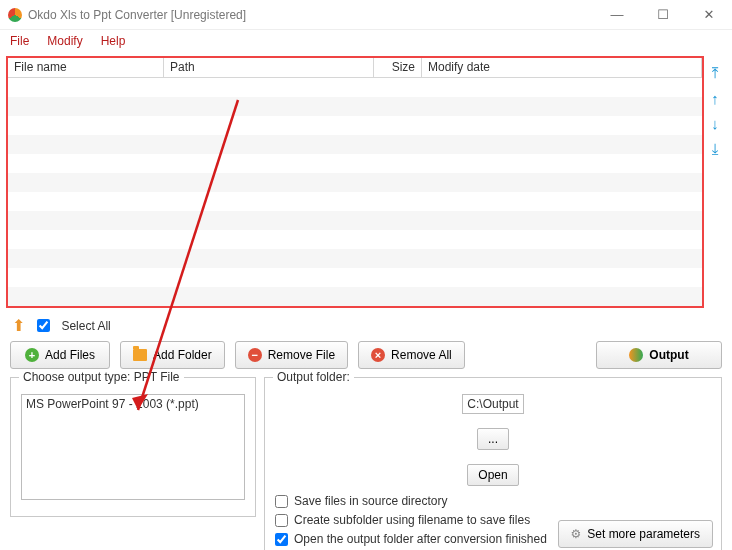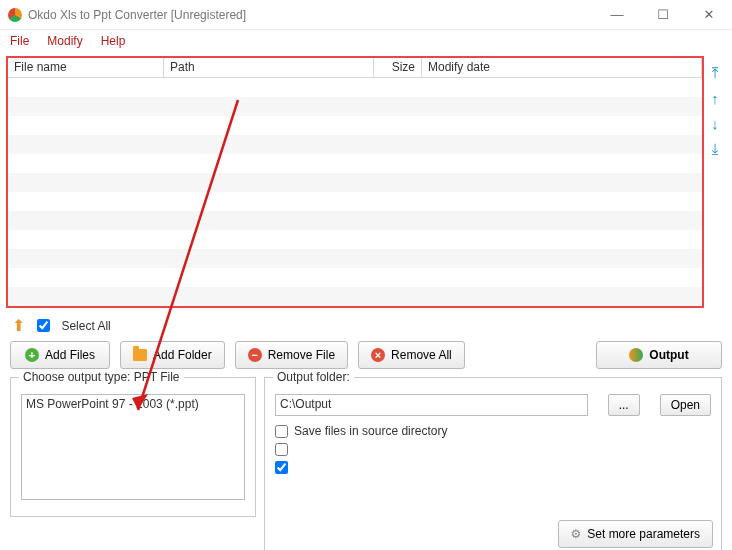--- a/index.html
+++ b/index.html
@@ -24,21 +24,21 @@
 .btn-wide { min-width: 100px; }
 .btn-convert { min-width: 126px; font-weight: 600; }
 .spacer { flex: 1; }
 .bottom { display: flex; gap: 8px; padding: 0 4px; }
 .group { border: 1px solid #c9c9c9; padding: 16px 10px 10px 10px; position: relative; }
 .group-label { position: absolute; top: -8px; left: 8px; background: #fff; padding: 0 4px; font-size: 12px; }
 .output-type { width: 246px; height: 140px; }
 .list { border: 1px solid #bcbcbc; height: 106px; background: #fff; }
 .list .item { padding: 2px 4px; background: #fff; font-size: 12px; }
 .output-folder { flex: 1; height: 180px; }
-.folder-row { display: flex; gap: 20px; align-items: center; margin-bottom: 8px; }
+.folder-row { display: flex; gap: 14px; align-items: center; margin-bottom: 8px; flex-direction: column; }
 .folder-input { flex: 1; height: 22px; border: 1px solid #bcbcbc; padding: 2px 4px; background: #fff; }
 .small-btn { height: 22px; padding: 0 10px; background: linear-gradient(#fefefe,#eaeaea); border: 1px solid #b9b9b9; border-radius: 2px; font-size: 12px; cursor: pointer; }
 .check-row { display: flex; align-items: center; gap: 6px; margin: 5px 0; font-size: 12px; }
 .check-row input { margin: 0; }
 .params-btn { position: absolute; right: 8px; bottom: 8px; }
 .icon-circle { width: 14px; height: 14px; border-radius: 50%; display: inline-flex; align-items: center; justify-content: center; color: #fff; font-size: 11px; font-weight: bold; }
 .ic-green { background: #4fb13c; }
 .ic-red { background: #e04f3a; }
 .arrow-annot { position: absolute; pointer-events: none; }
 .up-arrow { color: #ec962c; font-size: 16px; }
@@ -146,23 +146,25 @@
         <div class="folder-input">C:\Output</div>
         <button class="small-btn">...</button>
         <button class="small-btn">Open</button>
       </div>
       <div class="check-row">
         <input type="checkbox" style="">
         <span>Save files in source directory</span>
       </div>
       <div class="check-row">
         <input type="checkbox" style="">
+        <span>Create subfolder using filename to save files</span>
       </div>
       <div class="check-row">
         <input type="checkbox" checked="" style="">
+        <span>Open the output folder after conversion finished</span>
       </div>
       <button class="btn params-btn">
         <span class="gear">⚙</span>
         <span>Set more parameters</span>
       </button>
     </div>
   </div>
 
 </div>
 

